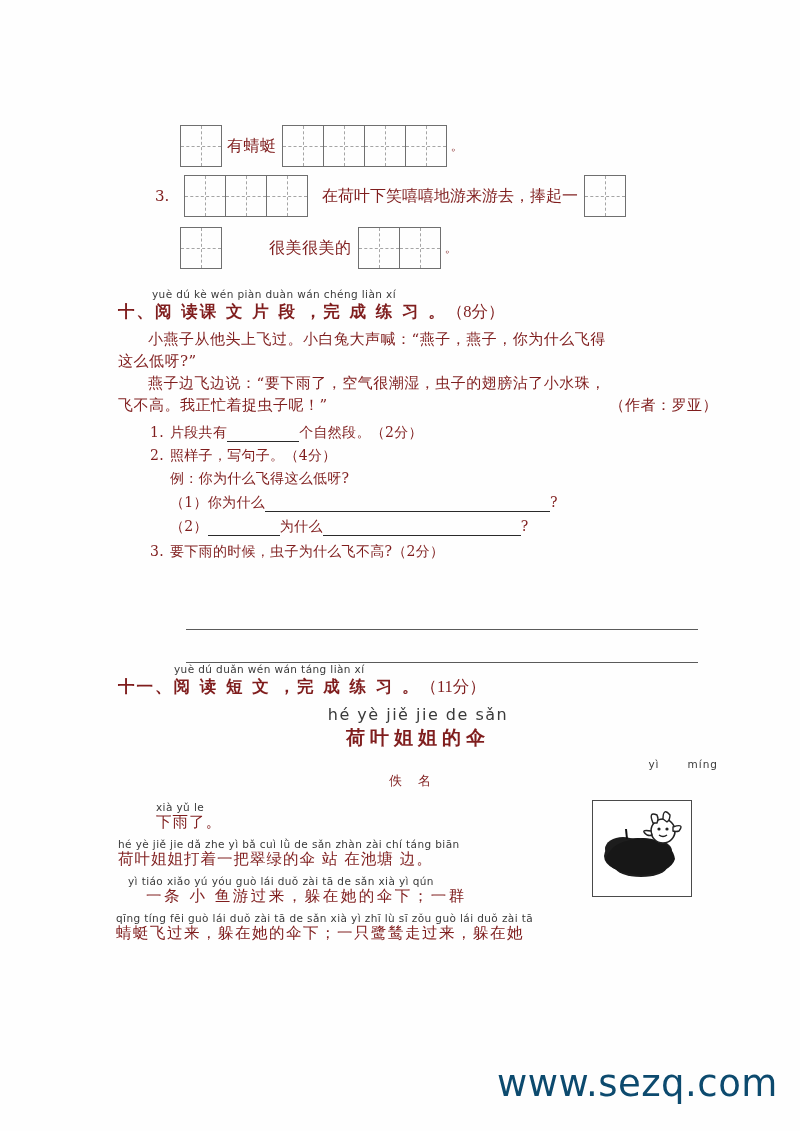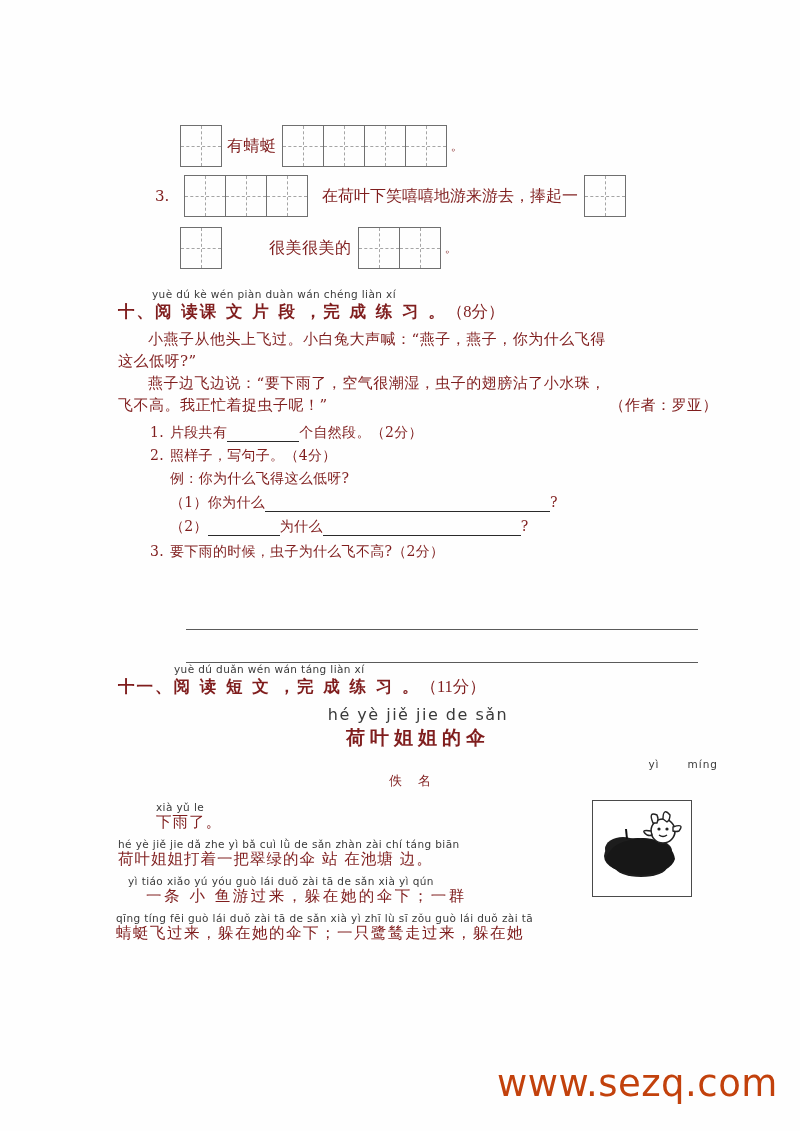--- a/index.html
+++ b/index.html
@@ -139,21 +139,21 @@
     border: 1px solid #4a4a4a;
     background: #fff;
     overflow: hidden;
   }
 
   
   .watermark {
     position: absolute;
     font-family: "DejaVu Sans", "Liberation Sans", sans-serif;
     font-size: 37px;
-    color: #c2410c;
+    color: #0c4a6e;
     letter-spacing: 0.5px;
     white-space: nowrap;
   }
 </style>
 </head>
 <body>
 
 <div class="page">
 
   <div class="abs" style="left:155px; top:125px; width:620px;">

